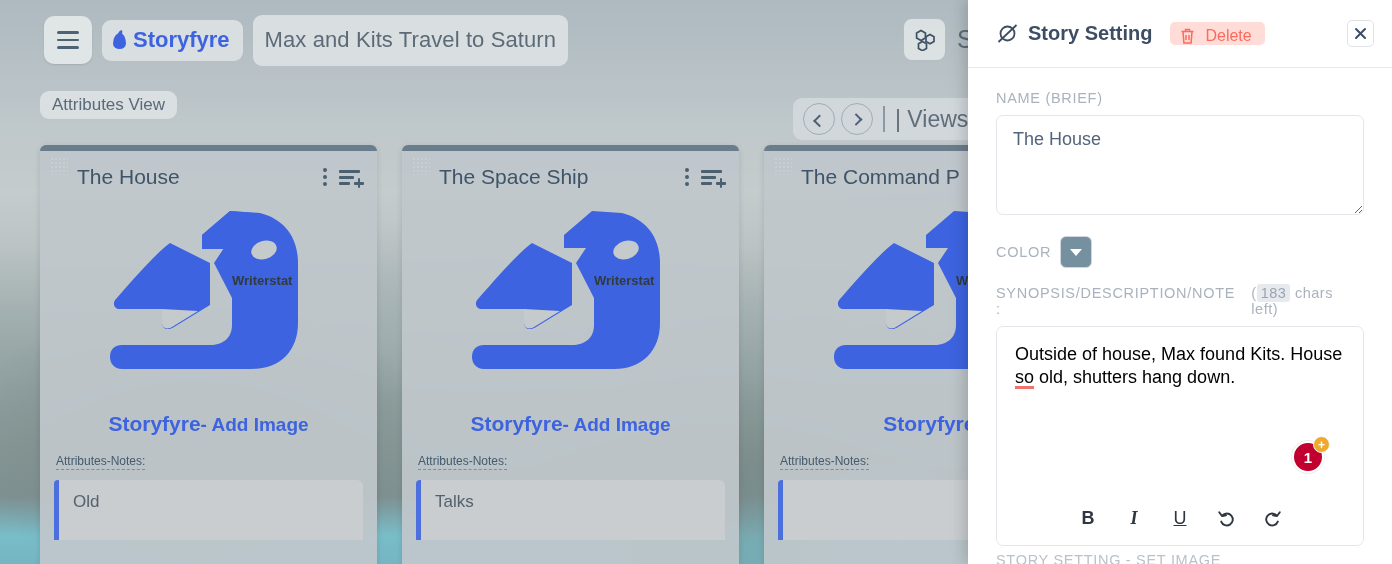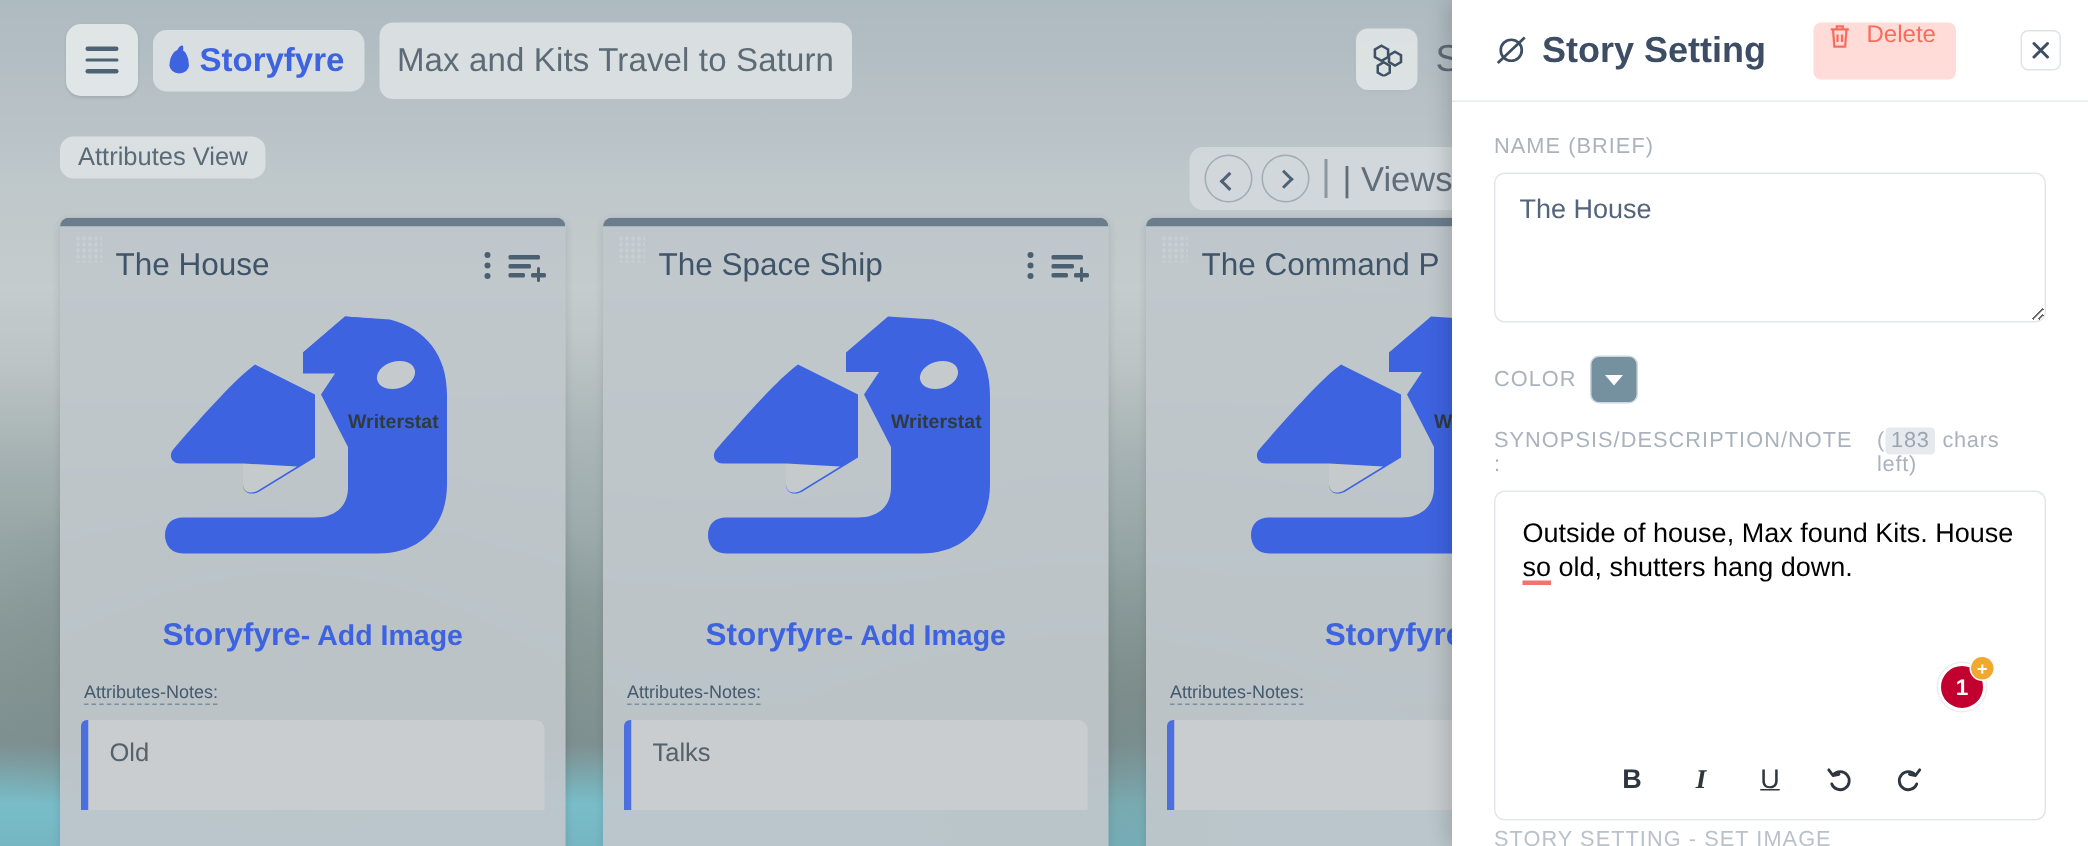--- a/index.html
+++ b/index.html
@@ -201,29 +201,29 @@
     box-shadow: -3px 0 14px rgba(0,0,0,.18);
     display: flex; flex-direction: column;
   }
   #panel-head {
     height: 68px; flex: 0 0 68px;
     display: flex; align-items: center; gap: 0;
     padding: 0 18px 0 28px;
     border-bottom: 1px solid #e7eaed;
   }
   #panel-title {
-    font-size: 24px; color: #3d4d63; font-weight: 600;
-    display: flex; align-items: center; gap: 9px;
+    font-size: 20px; color: #3d4d63; font-weight: 600;
+    display: flex; align-items: flex-end; gap: 9px;
   }
   #saturn-icon { flex: 0 0 auto; }
   #delete-btn {
-    margin-left: 32px;
+    margin-left: 18px;
     background: #ffdcd8; border-radius: 5px;
-    height: 38px; padding: 0 13px 0 9px;
-    display: flex; align-items: flex-start; gap: 9px;
+    height: 23px; padding: 0 13px 0 9px;
+    display: flex; align-items: flex-end; gap: 9px;
     cursor: pointer;
   }
   #delete-label { font-size: 16px; color: #fb6b5b; }
   #close-btn {
     margin-left: auto;
     width: 27px; height: 27px; border: 1px solid #dfe3e8; border-radius: 5px;
     display: flex; align-items: center; justify-content: center;
     cursor: pointer; color: #3d4d63; font-size: 17px; line-height: 1;
   }
 

